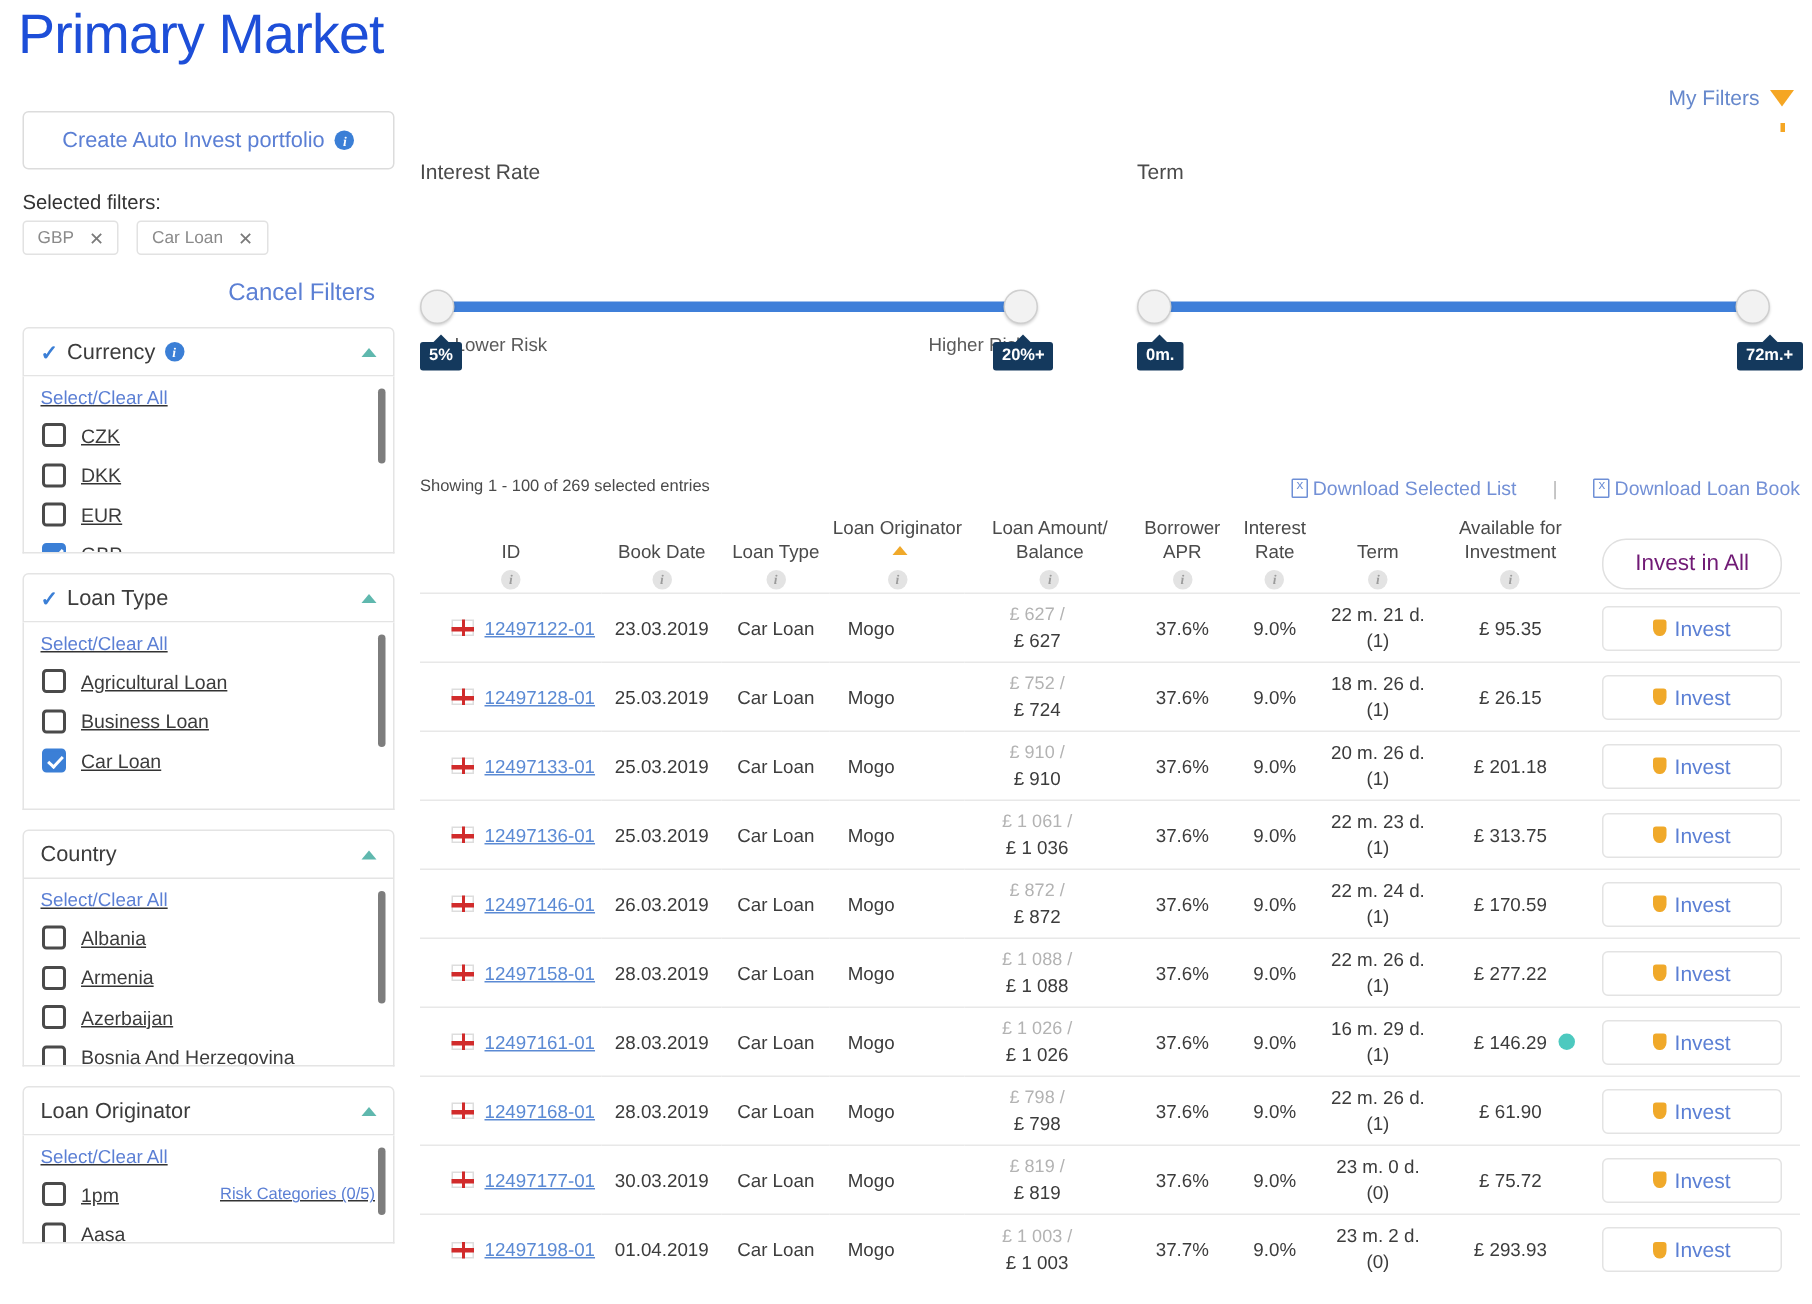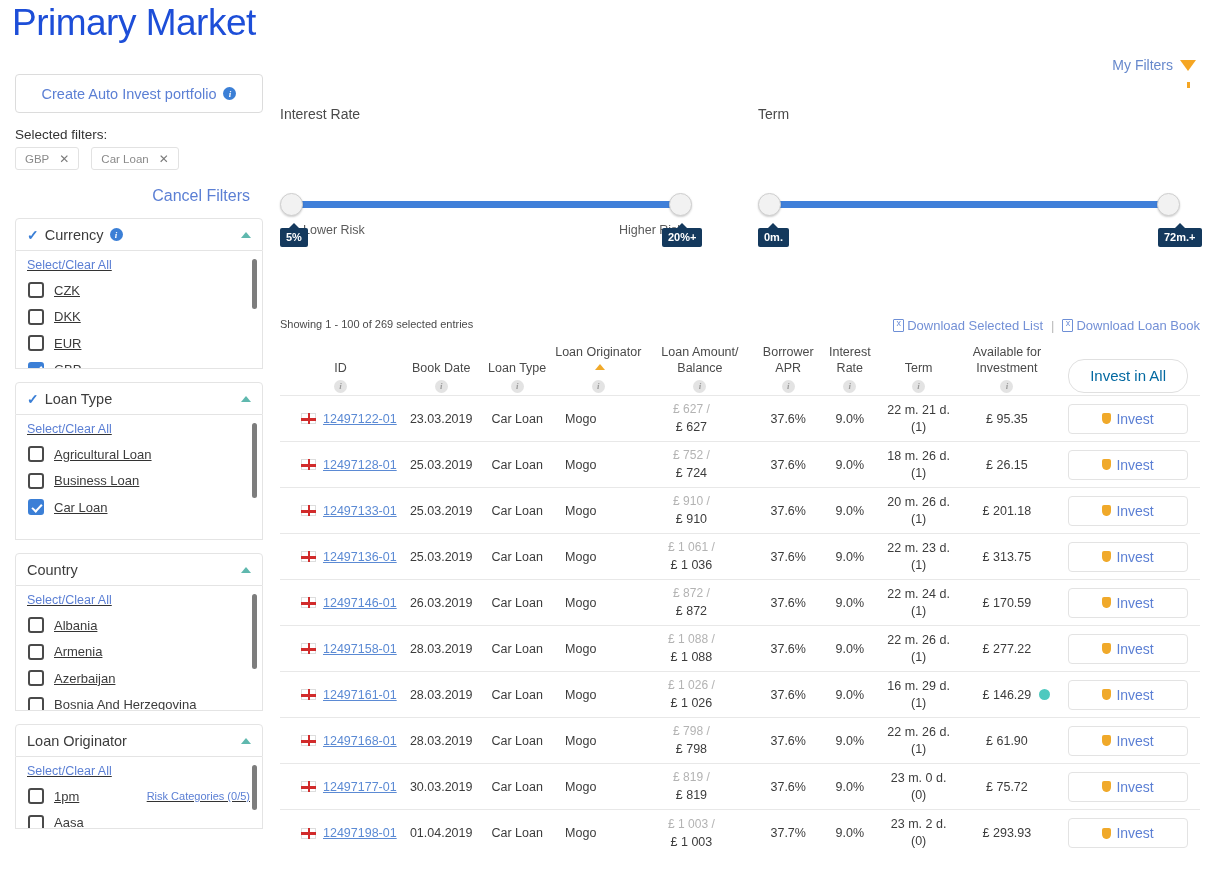--- a/index.html
+++ b/index.html
@@ -149,21 +149,21 @@
     border-left: 5px solid transparent; border-right: 5px solid transparent;
     border-bottom: 5px solid #14395d;
   }
   .risk-lab { position: absolute; font-size: 12.5px; color: #5a5a5a; }
 
   
   .tablearea { position: absolute; left: 280px; top: 318px; width: 920px; }
   .showing { font-size: 11px; color: #4a4a4a; }
   .dl-links {
     position: absolute; right: 0; top: 0; display: flex; align-items: center;
-    gap: 8px; font-size: 13px; color: #7390d6;
+    gap: 24px; font-size: 13px; color: #7390d6;
   }
   .dl-links a { color: #7390d6; text-decoration: none; cursor: pointer; }
   .xls {
     display: inline-block; width: 11px; height: 13px;
     border: 1px solid #6e8fd6; border-radius: 1px; position: relative;
     vertical-align: -2px; margin-right: 3px;
   }
   .xls::after {
     content: "x"; position: absolute; left: 0; right: 0; top: -2px;
     text-align: center; font-size: 9px; color: #6e8fd6;
@@ -178,21 +178,21 @@
   .th-inner { display: flex; flex-direction: column; align-items: center; gap: 4px; }
   .caret-asc {
     display: inline-block; width: 0; height: 0; margin-left: 4px;
     vertical-align: 2px;
     border-left: 5px solid transparent; border-right: 5px solid transparent;
     border-bottom: 6px solid #f0a92a;
   }
   .invest-all-btn {
     border: 1px solid #e0e0e0; border-radius: 16px; background: #fff;
     height: 34px; width: 120px; display: flex; align-items: center;
-    justify-content: center; font-size: 15px; color: #0369a1; cursor: pointer;
+    justify-content: center; font-size: 15px; color: #701a75; cursor: pointer;
   }
   table.loans td {
     font-size: 12.5px; color: #3c3c3c; height: 46px;
     border-top: 1px solid #e8e8e8; text-align: center; vertical-align: middle;
   }
   .id-cell { display: flex; align-items: center; gap: 7px; padding-left: 20px; text-align: center; }
   .id-link { color: #5b8ad4; text-decoration: underline; cursor: pointer; font-size: 12.5px; }
   .ge-flag {
     width: 15px; height: 11px; background: #fff; border: 1px solid #ddd;
     position: relative; flex: 0 0 auto;

